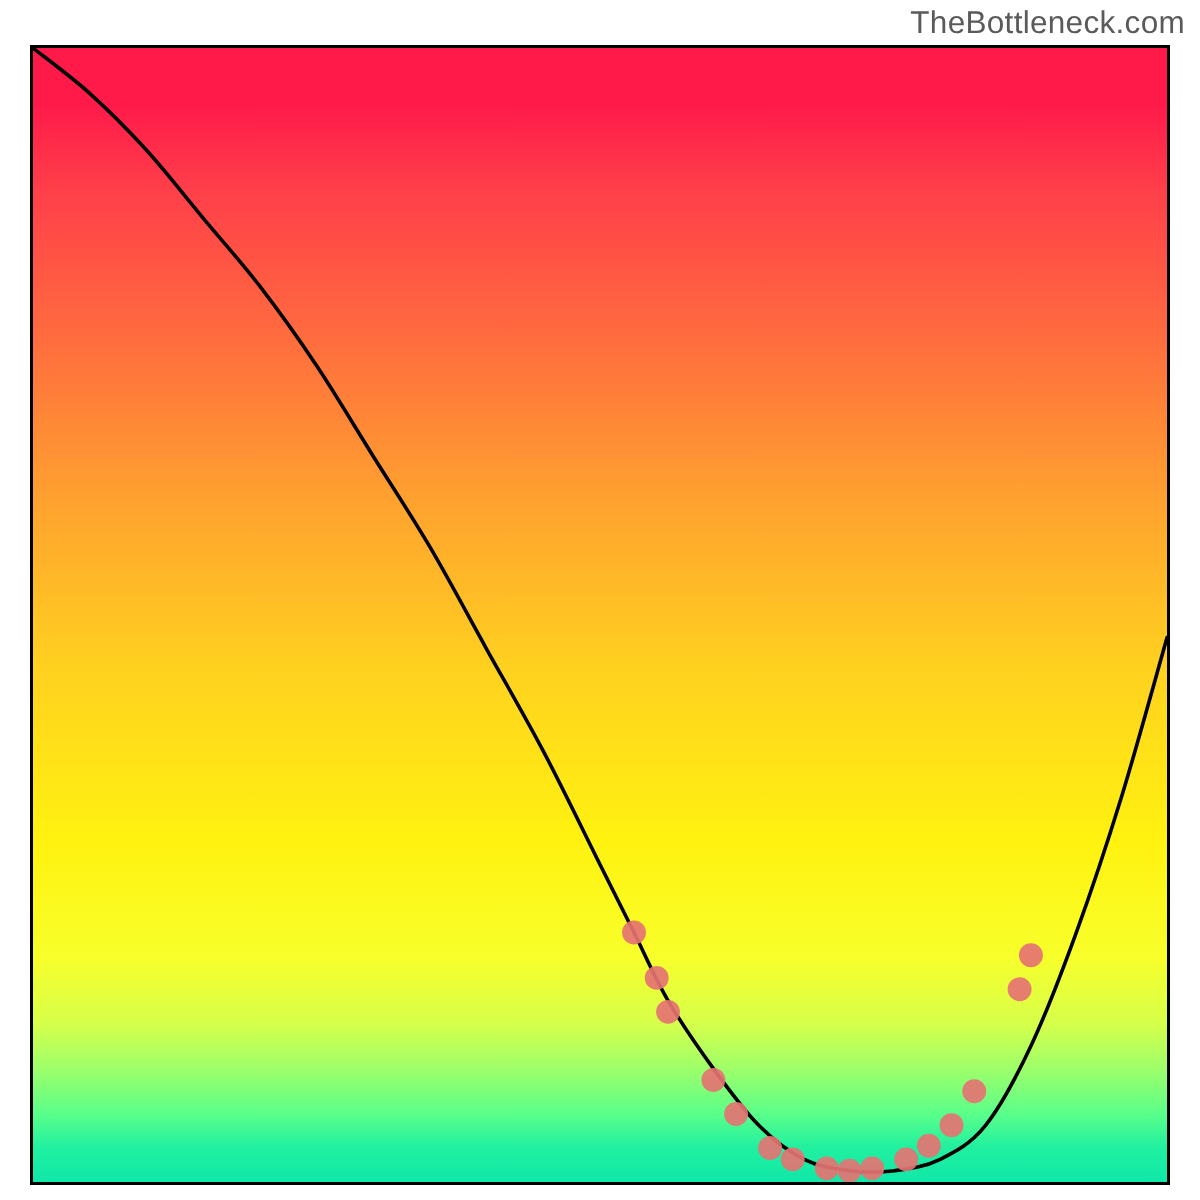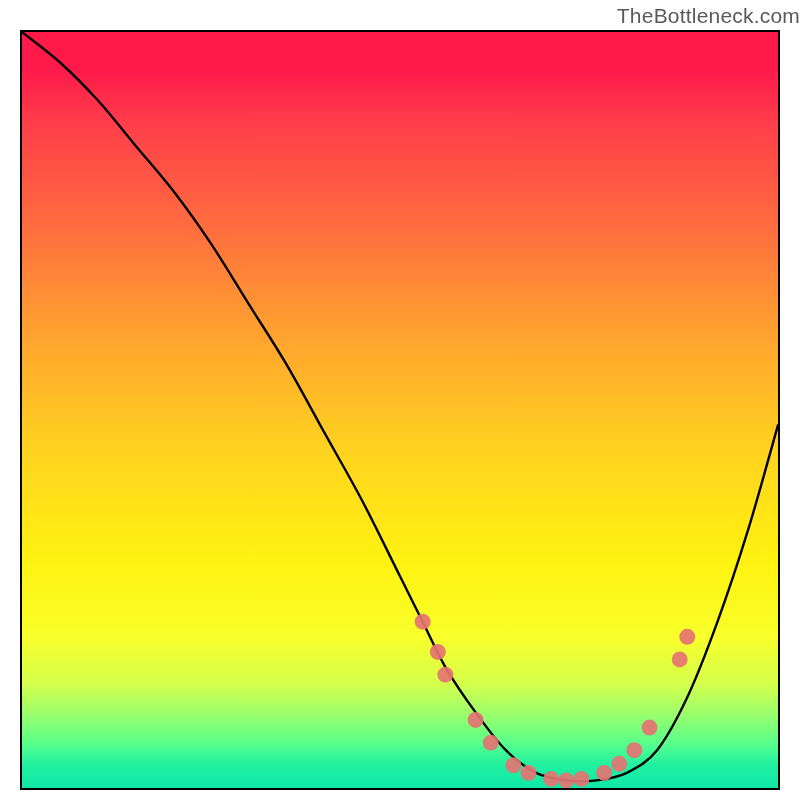--- a/index.html
+++ b/index.html
@@ -12,21 +12,21 @@
     font-family: Arial, Helvetica, sans-serif;
   }
   .wrap {
     position: relative;
     width: 800px;
     height: 800px;
   }
   .watermark {
     position: absolute;
     top: 4px;
-    right: 0;
+    right: 10px;
     font-size: 21px;
     color: #5a5a5a;
     font-weight: 400;
     letter-spacing: 0.2px;
     z-index: 10;
   }
   .plot-area {
     position: absolute;
     left: 20px;
     top: 30px;

